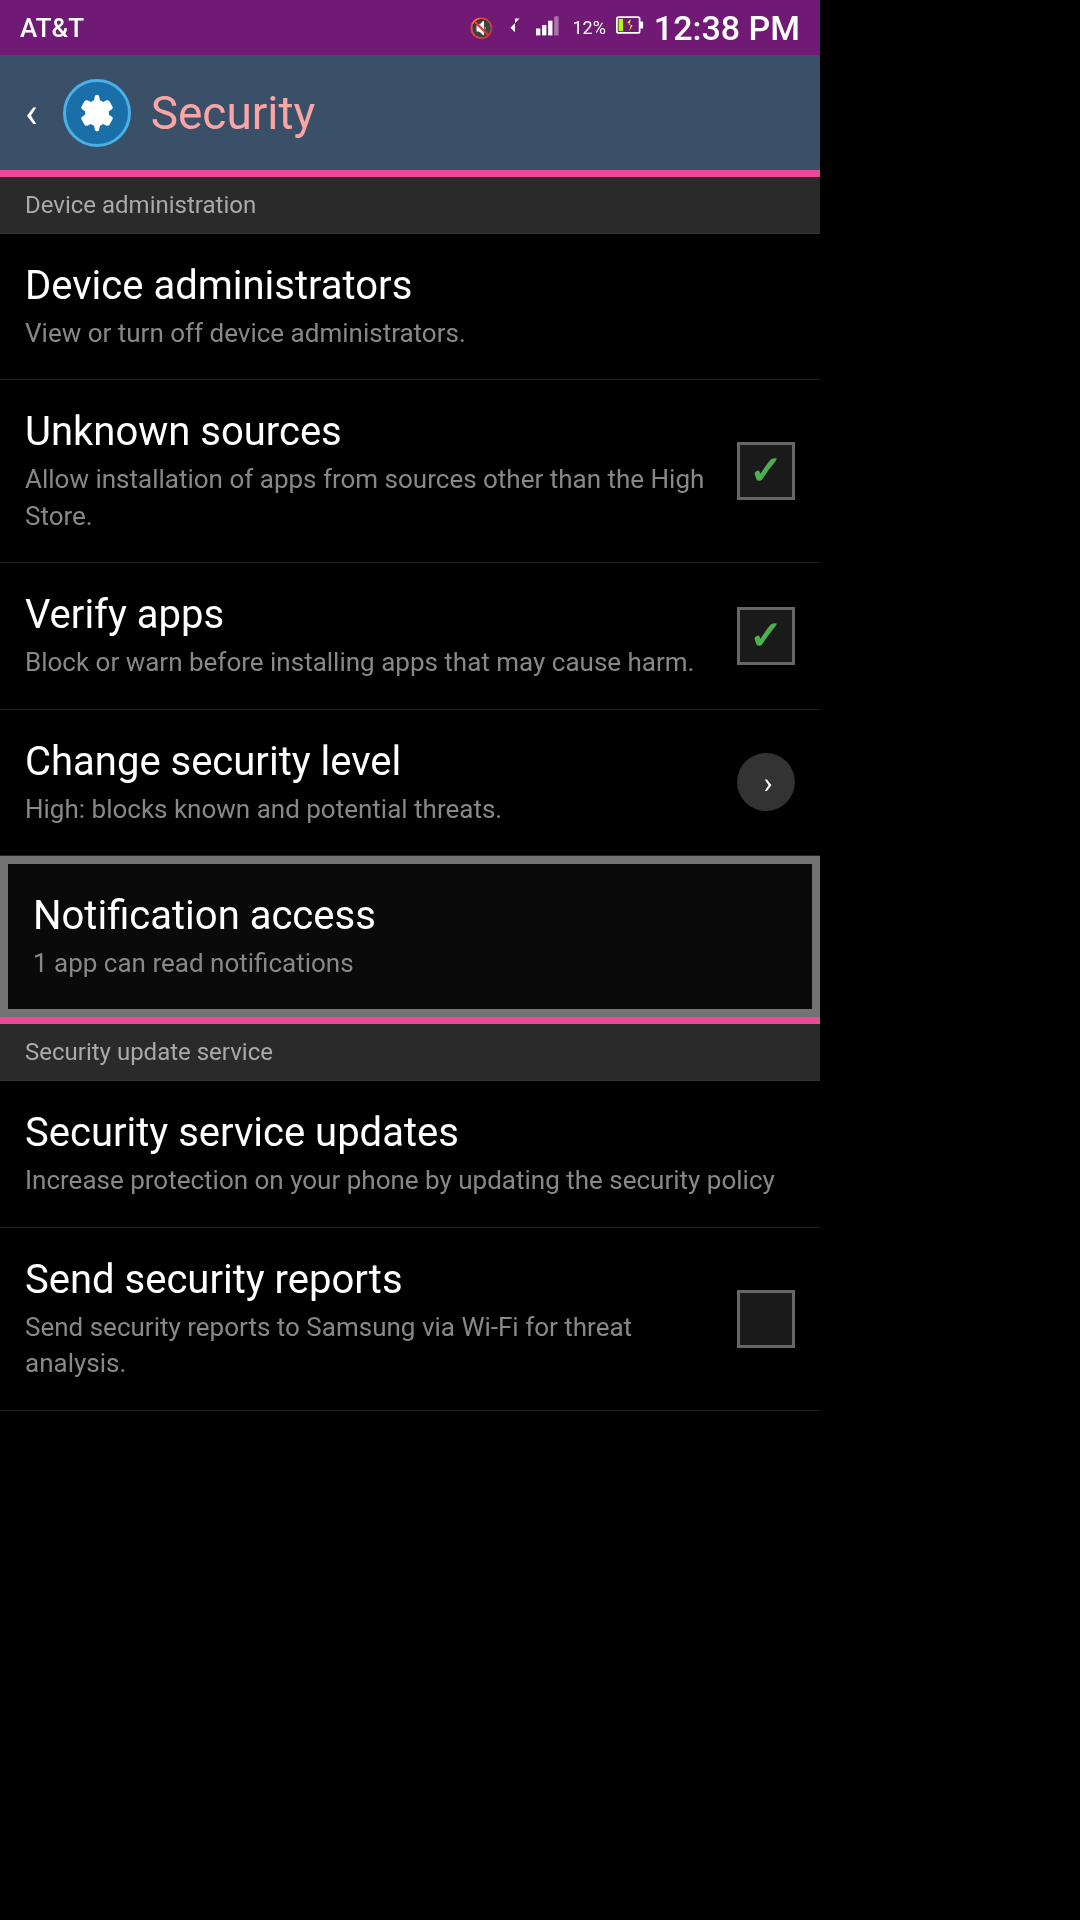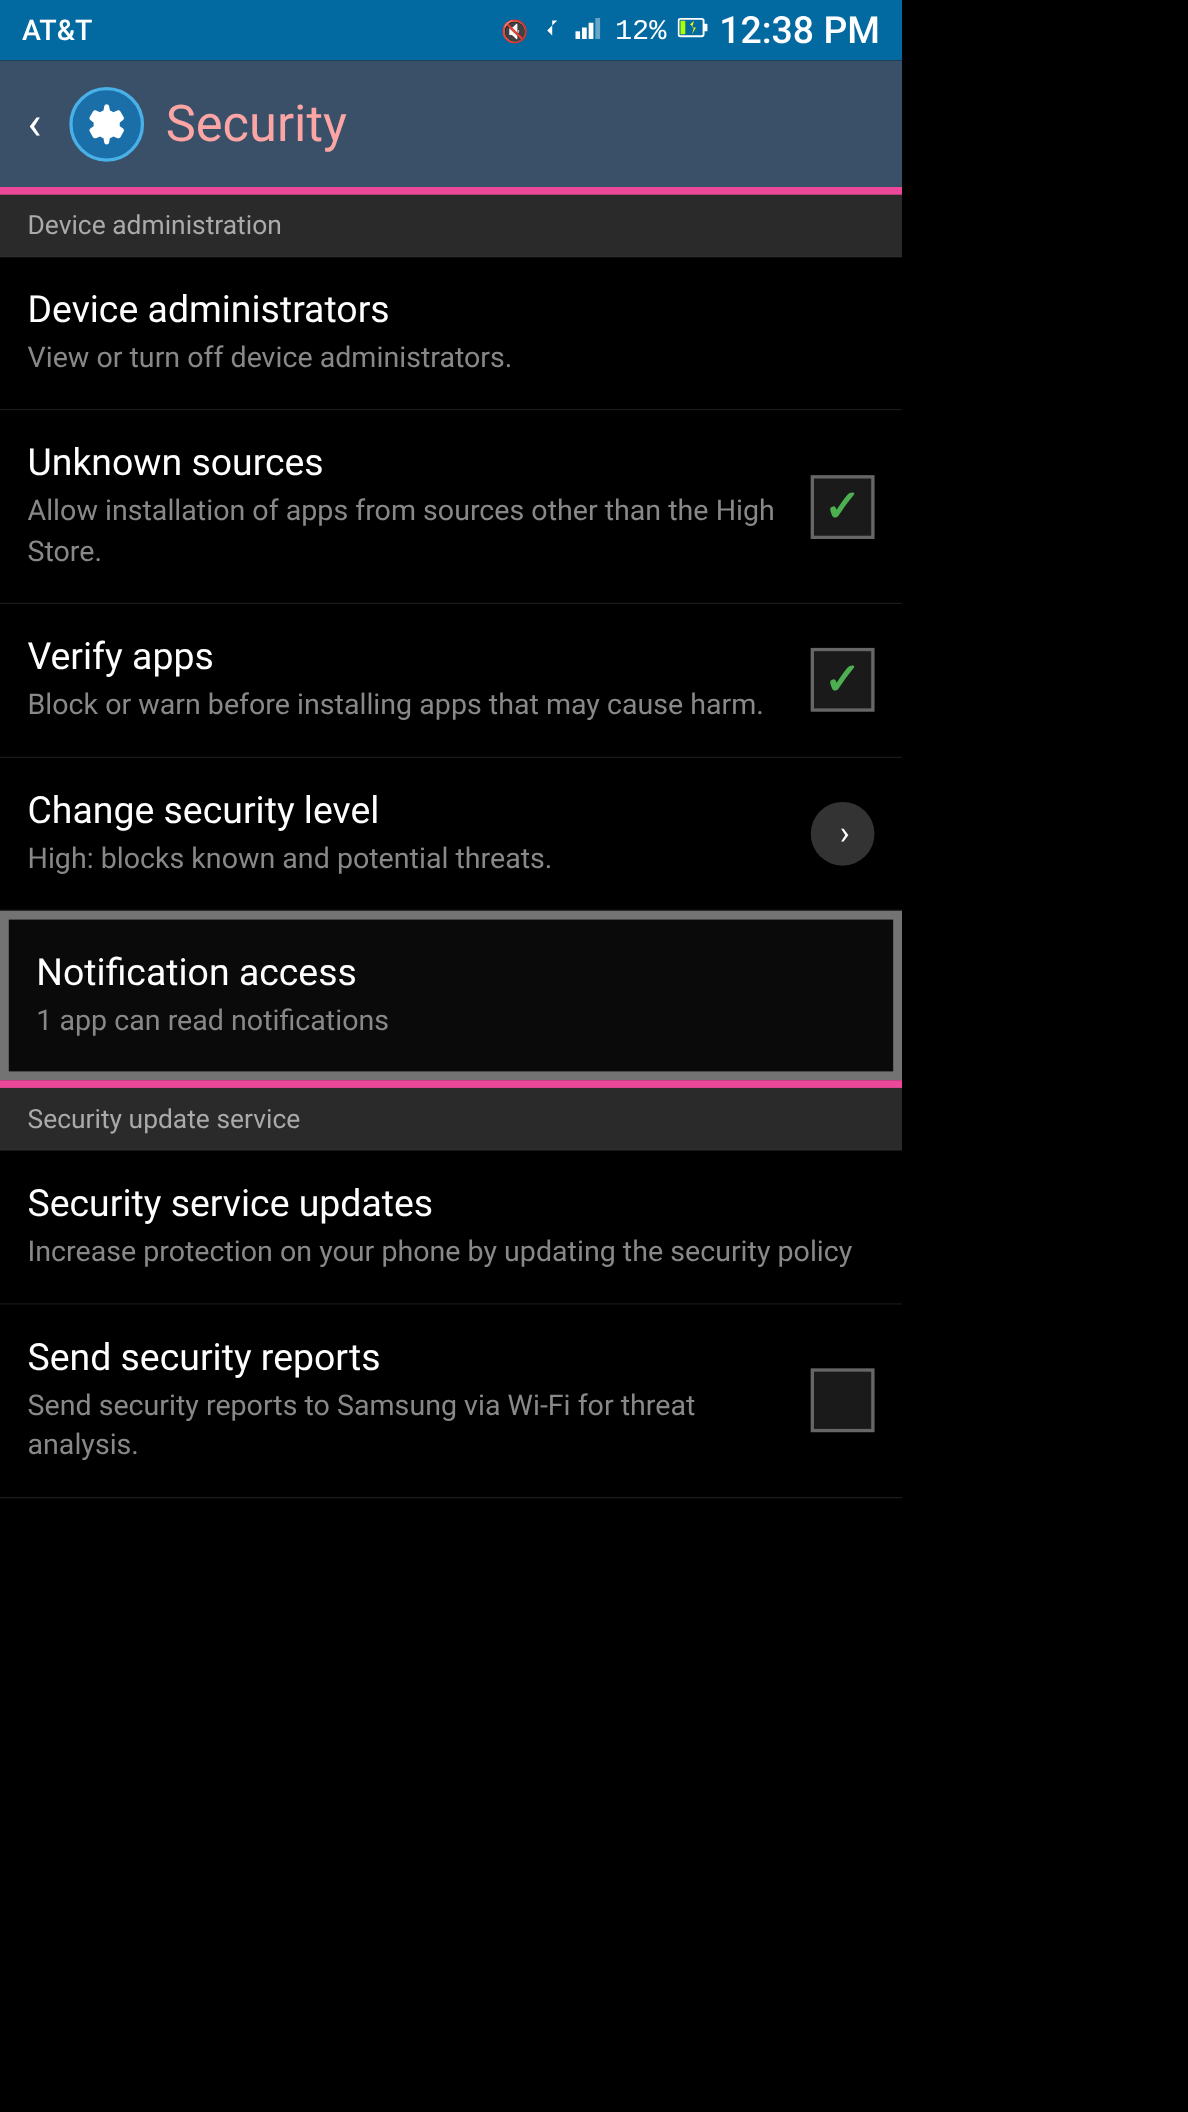--- a/index.html
+++ b/index.html
@@ -8,21 +8,21 @@
       width: 820px;
       min-height: 1920px;
       background: #000;
       font-family: 'Roboto', Arial, sans-serif;
       color: #fff;
       overflow-x: hidden;
     }
 
     
     .status-bar {
-      background: #0369a1;
+      background: #701a75;
       height: 55px;
       display: flex;
       align-items: center;
       justify-content: space-between;
       padding: 0 20px;
     }
 
     .status-bar-left {
       font-size: 26px;
       font-weight: 500;
@@ -35,22 +35,21 @@
       gap: 10px;
       font-size: 22px;
       color: #fff;
     }
 
     .status-icon {
       font-size: 20px;
     }
 
     .battery-text {
-      font-size: 26px;
-      font-family: Liberation Mono, monospace;
+      font-size: 18px;
     }
 
     .time {
       font-size: 34px;
       font-weight: 500;
     }
 
     
     .header {
       background: #3a5068;
@@ -115,21 +114,21 @@
       border: 8px solid #737373;
       background: #0a0a0a;
     }
 
     .setting-content {
       flex: 1;
       padding-right: 20px;
     }
 
     .setting-title {
-      font-size: 34px;
+      font-size: 40px;
       font-weight: 400;
       color: #fff;
       margin-bottom: 6px;
     }
 
     .setting-description {
       font-size: 26px;
       color: #888;
       line-height: 1.4;
     }

